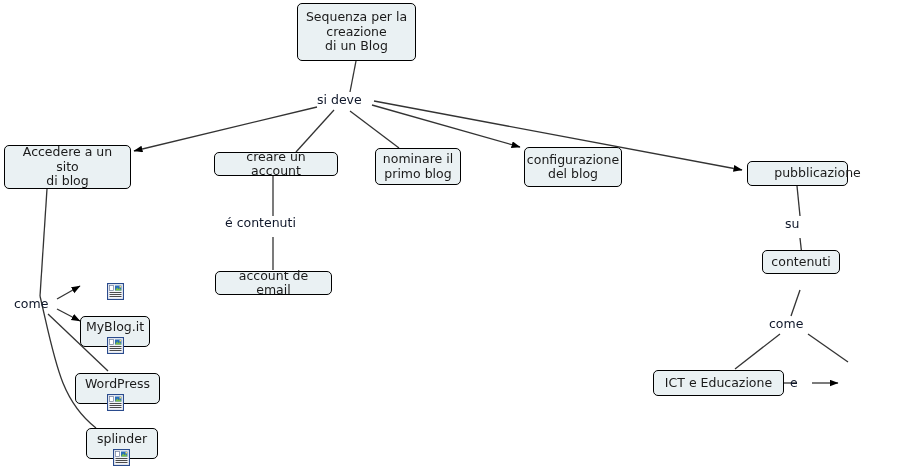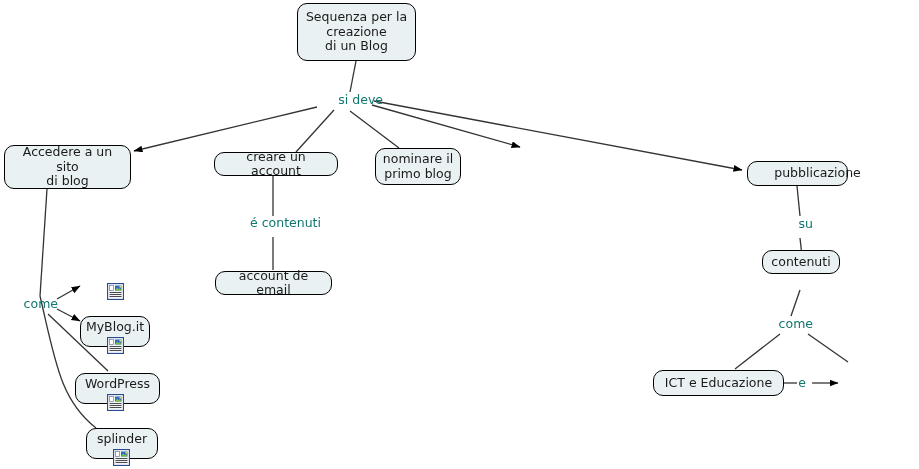--- a/index.html
+++ b/index.html
@@ -23,39 +23,39 @@
     top: 0;
     width: 919px;
     height: 469px;
     pointer-events: none;
   }
   .node {
     position: absolute;
     box-sizing: border-box;
     background: #eaf1f3;
     border: 1.2px solid #000000;
-    border-radius: 10px;
+    border-radius: 5px;
     color: #1a1a1a;
     font-size: 12.5px;
     line-height: 14.5px;
     text-align: center;
     display: flex;
     align-items: center;
     justify-content: center;
     padding: 2px 6px;
     white-space: pre-line;
     z-index: 5;
   }
   .link-label {
     position: absolute;
     background: transparent;
-    color: #0f766e;
+    color: #0f172a;
     font-size: 12.5px;
     line-height: 14px;
-    text-align: right;
+    text-align: left;
     white-space: nowrap;
     z-index: 6;
   }
   .res-icon {
     position: absolute;
     width: 17px;
     height: 17px;
     z-index: 8;
   }
 </style>
@@ -139,20 +139,24 @@
 
   <div class="node" style="left:214px; top:152px; width:124px; height:24px;">
     <span>creare un account</span>
   </div>
 
   <div class="node" style="left:375px; top:148px; width:86px; height:37px;">
     <span>nominare il
 primo blog</span>
   </div>
 
+  <div class="node" style="left:524px; top:147px; width:98px; height:40px;">
+    <span>configurazione
+del blog</span>
+  </div>
 
   <div class="node" style="left:747px; top:161px; width:101px; height:25px;padding-left:46px;">
     <span>pubblicazione</span>
   </div>
 
   <div class="node" style="left:215px; top:271px; width:117px; height:24px;">
     <span>account de email</span>
   </div>
 
   <div class="node" style="left:762px; top:250px; width:78px; height:24px;">

